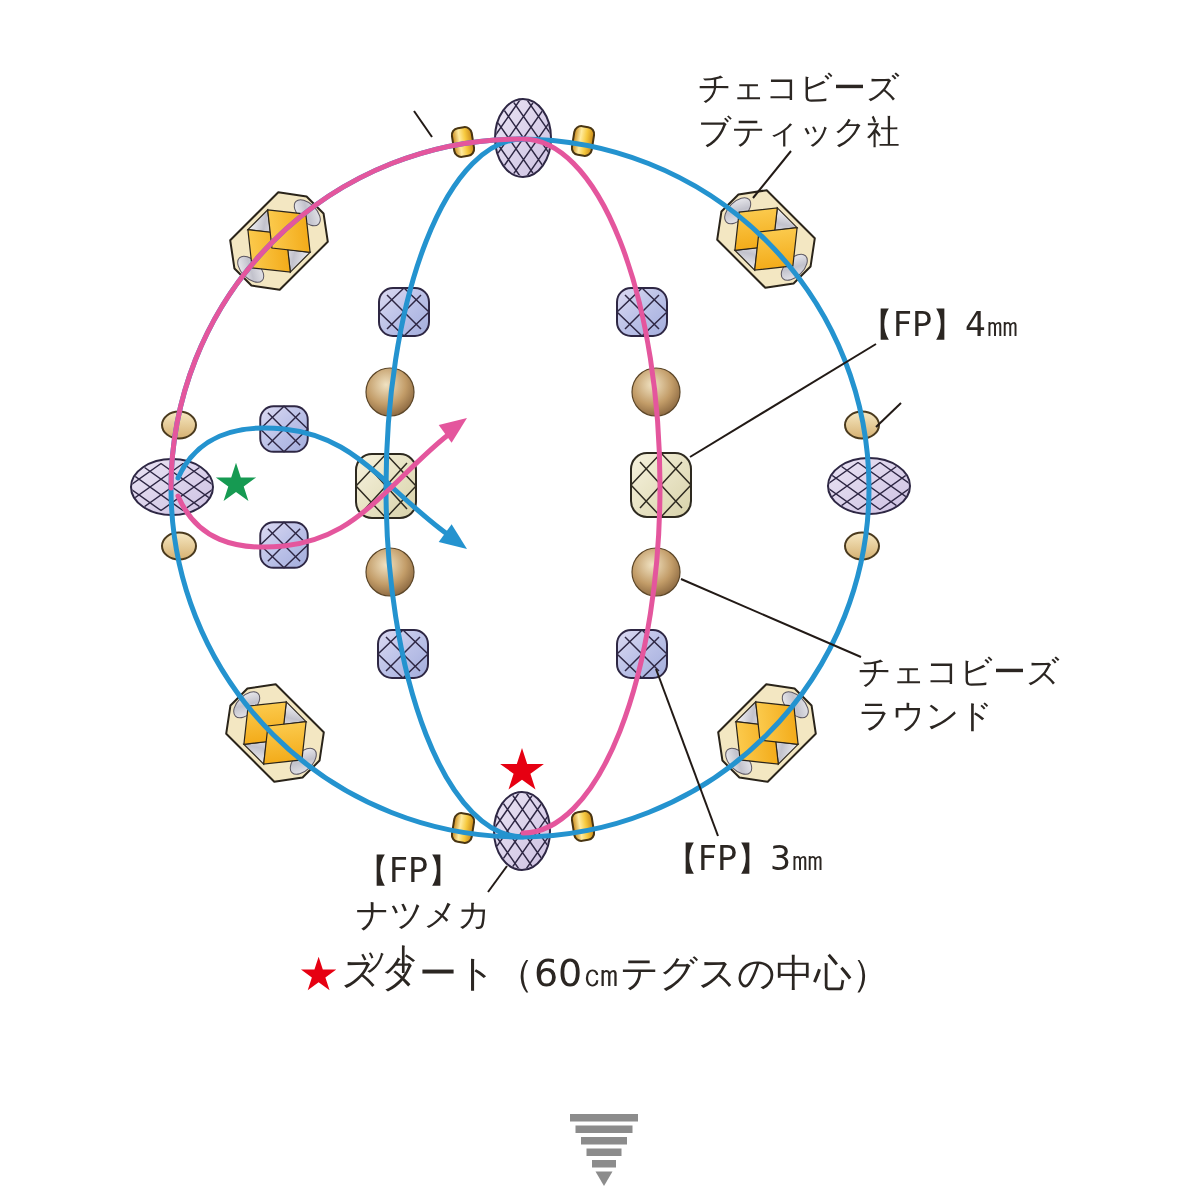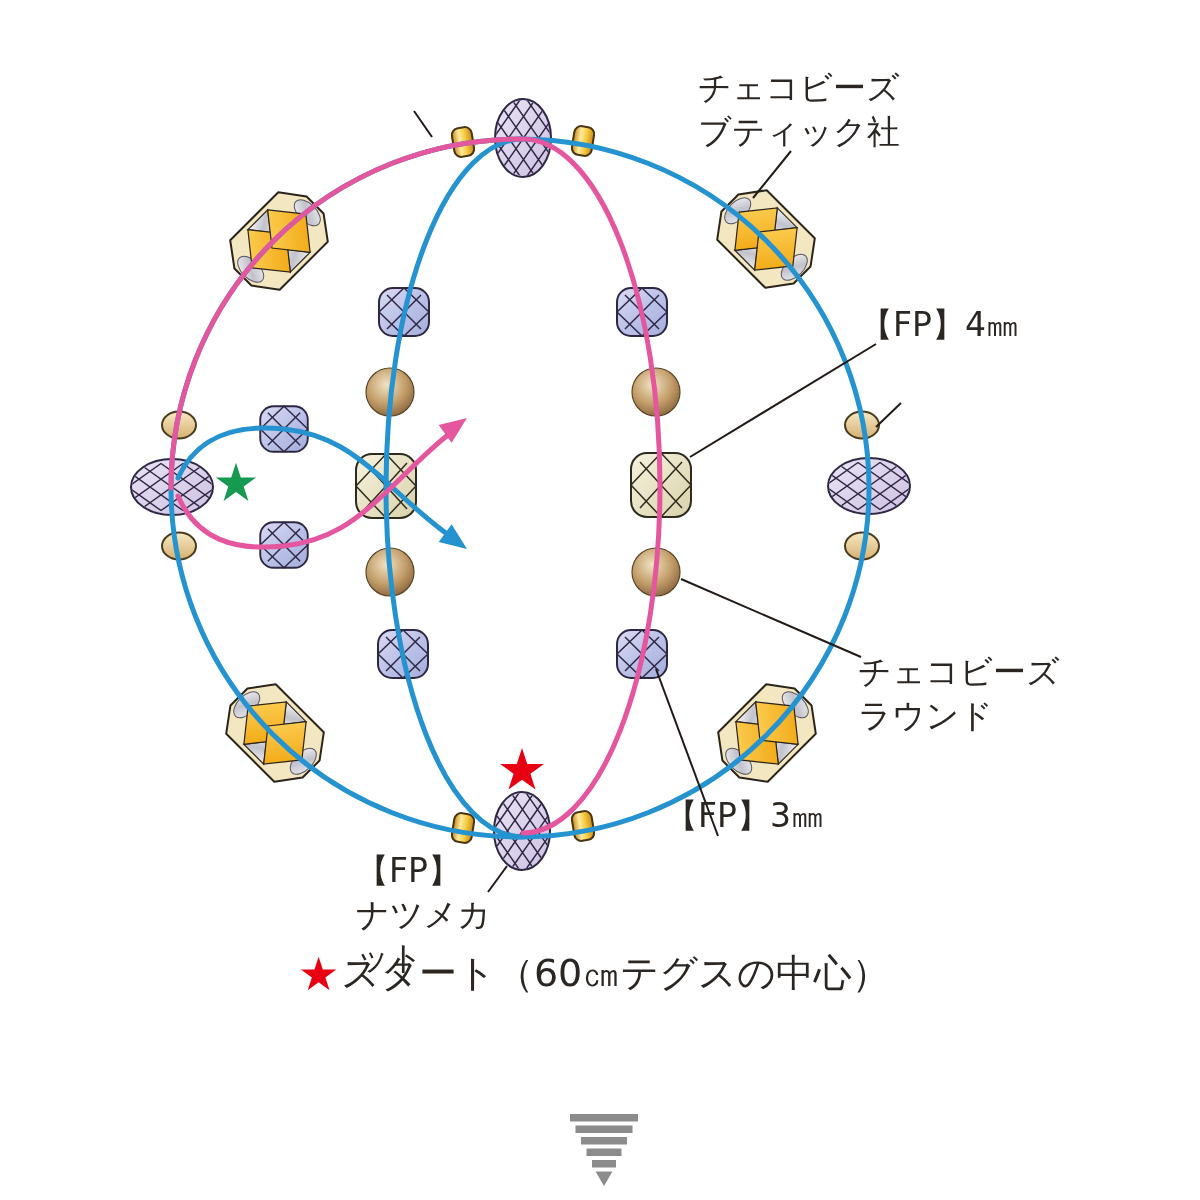--- a/index.html
+++ b/index.html
@@ -194,21 +194,21 @@
 </div>
 
 <div class="lbl" style="left:860px;top:303px">【FP】4㎜</div>
 
 
 <div class="lbl center" style="left:858px;top:650px;width:210px">
   <div>チェコビーズ</div>
   <div>ラウンド</div>
 </div>
 
-<div class="lbl" style="left:665px;top:794px">【FP】3㎜</div>
+<div class="lbl" style="left:665px;top:837px">【FP】3㎜</div>
 
 <div class="lbl center" style="left:356px;top:849px;width:168px">
   <div>【FP】</div>
   <div>ナツメカット</div>
 </div>
 
 <div class="startnote">
   <span class="startstar" style="color: rgb(230, 0, 18);">★</span>
   <span>スタート（60㎝テグスの中心）</span>
 </div>

